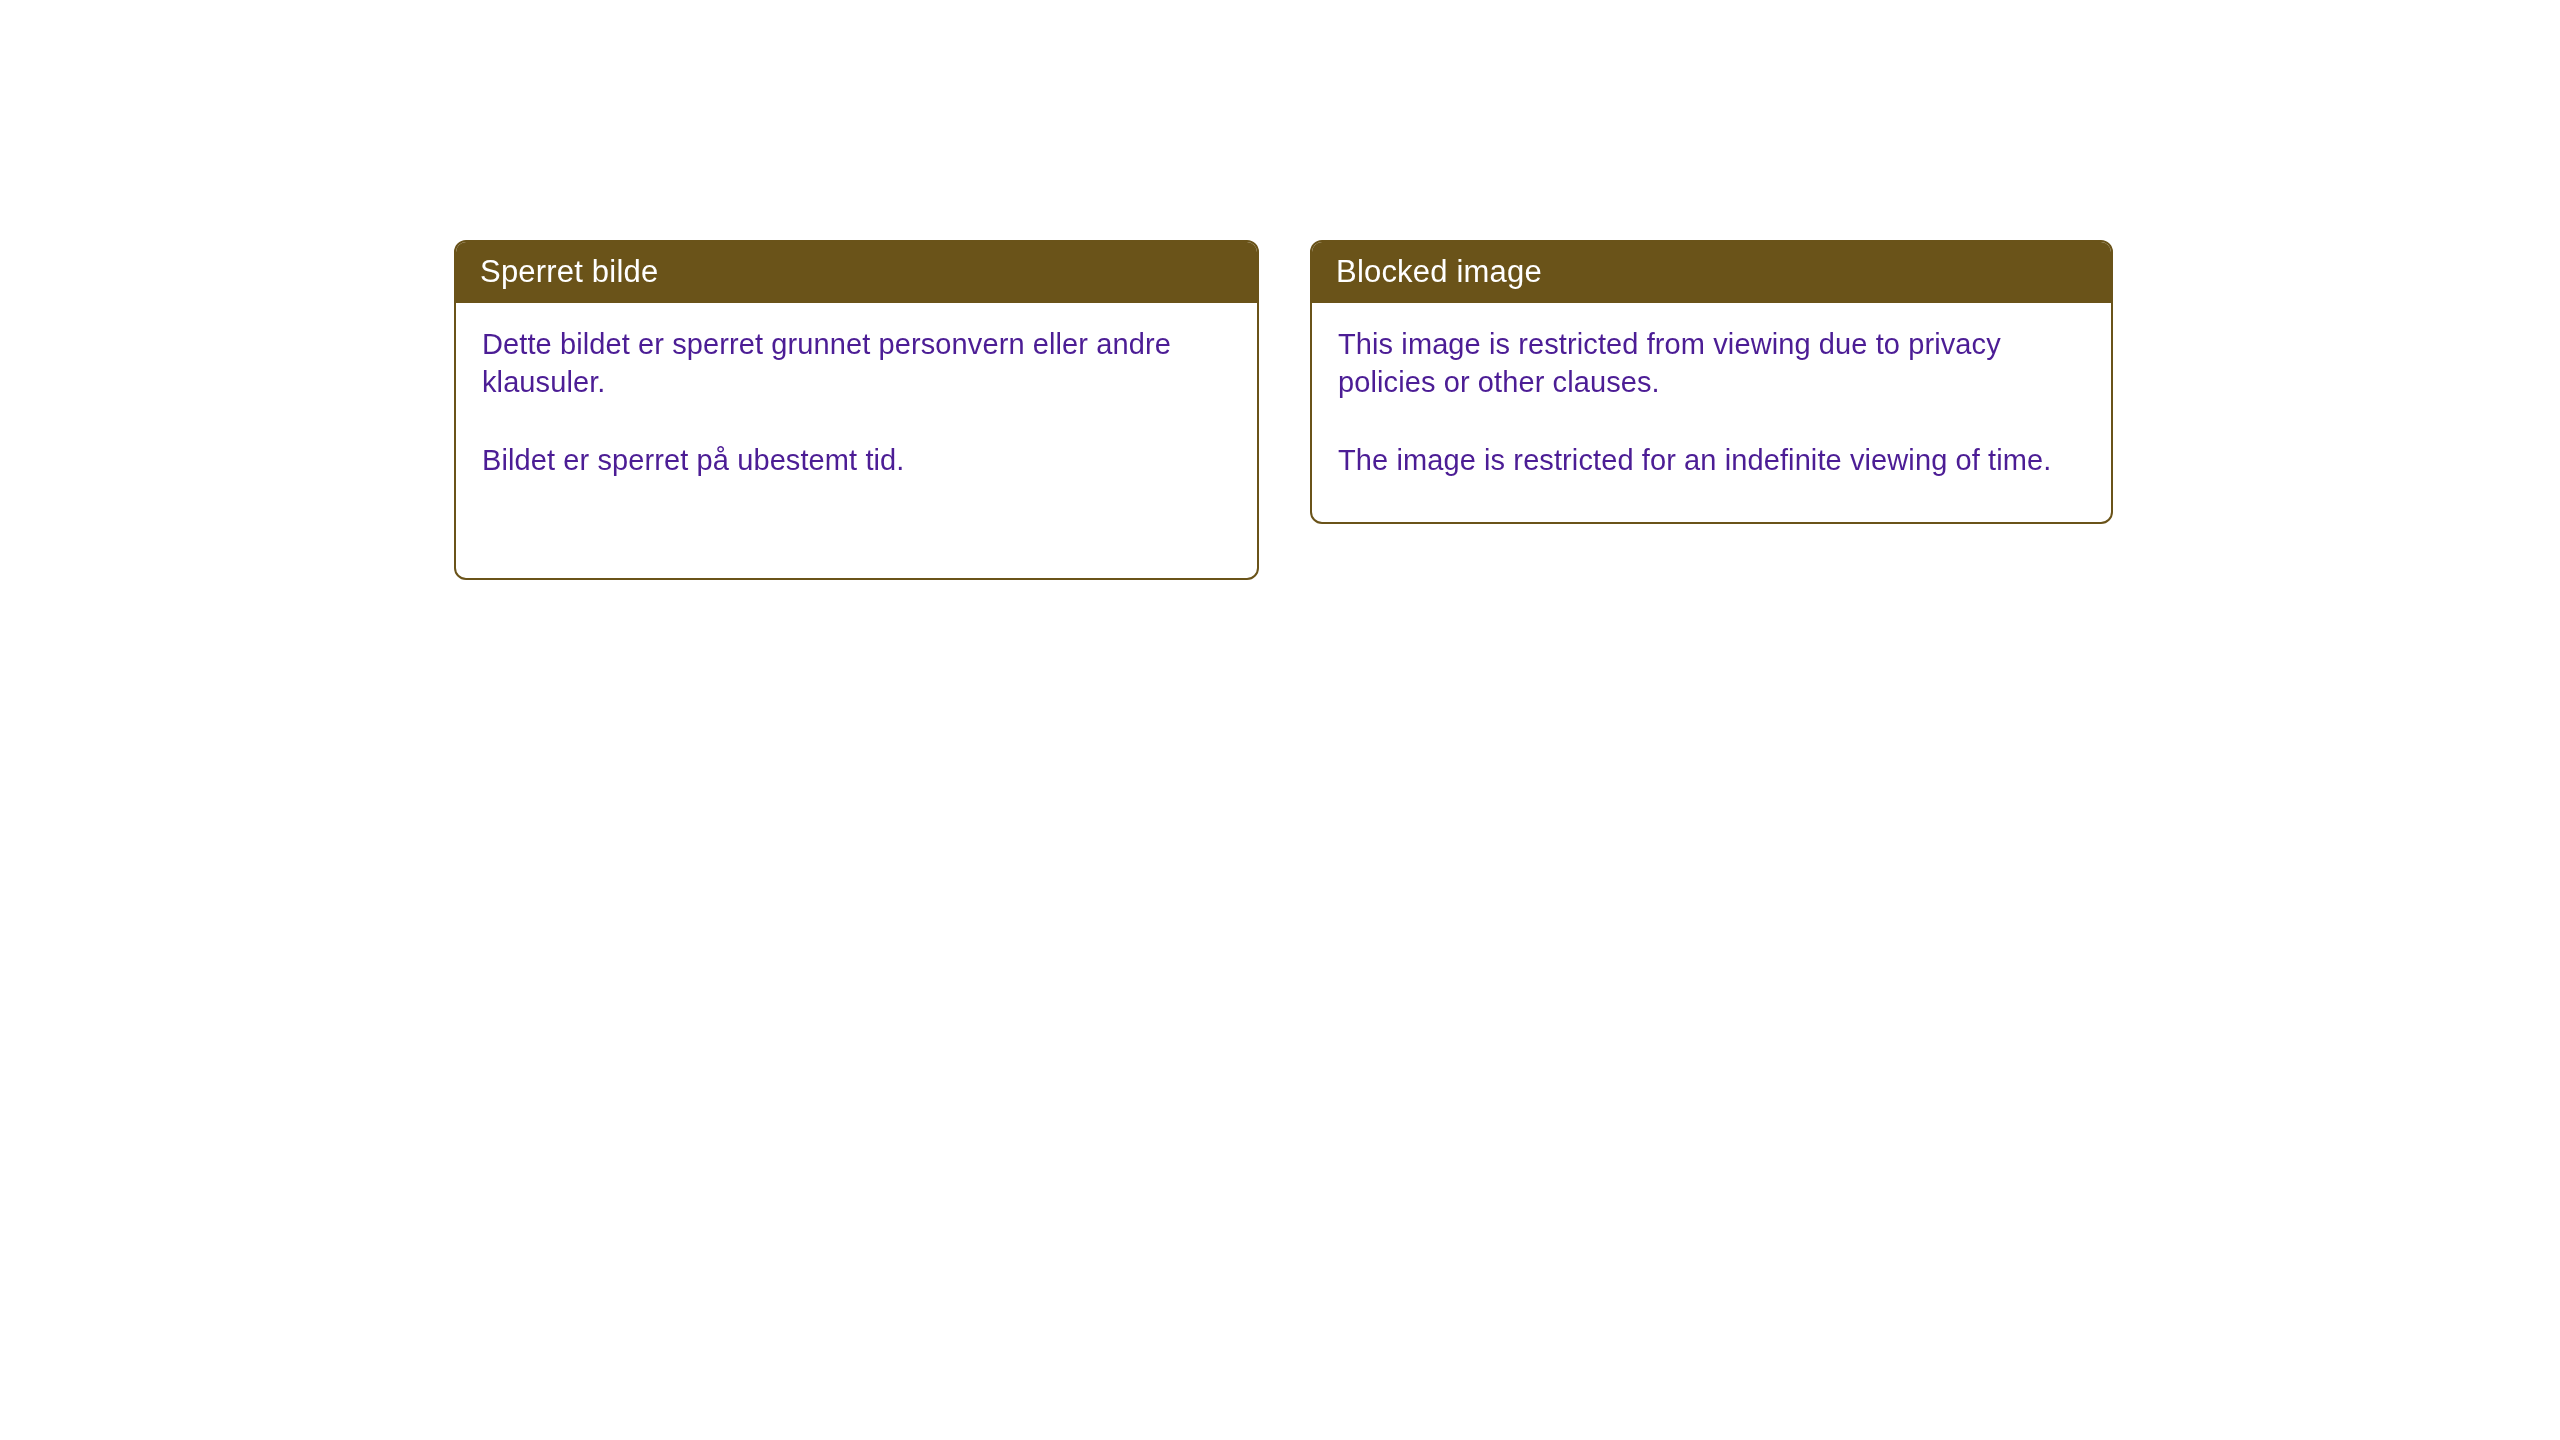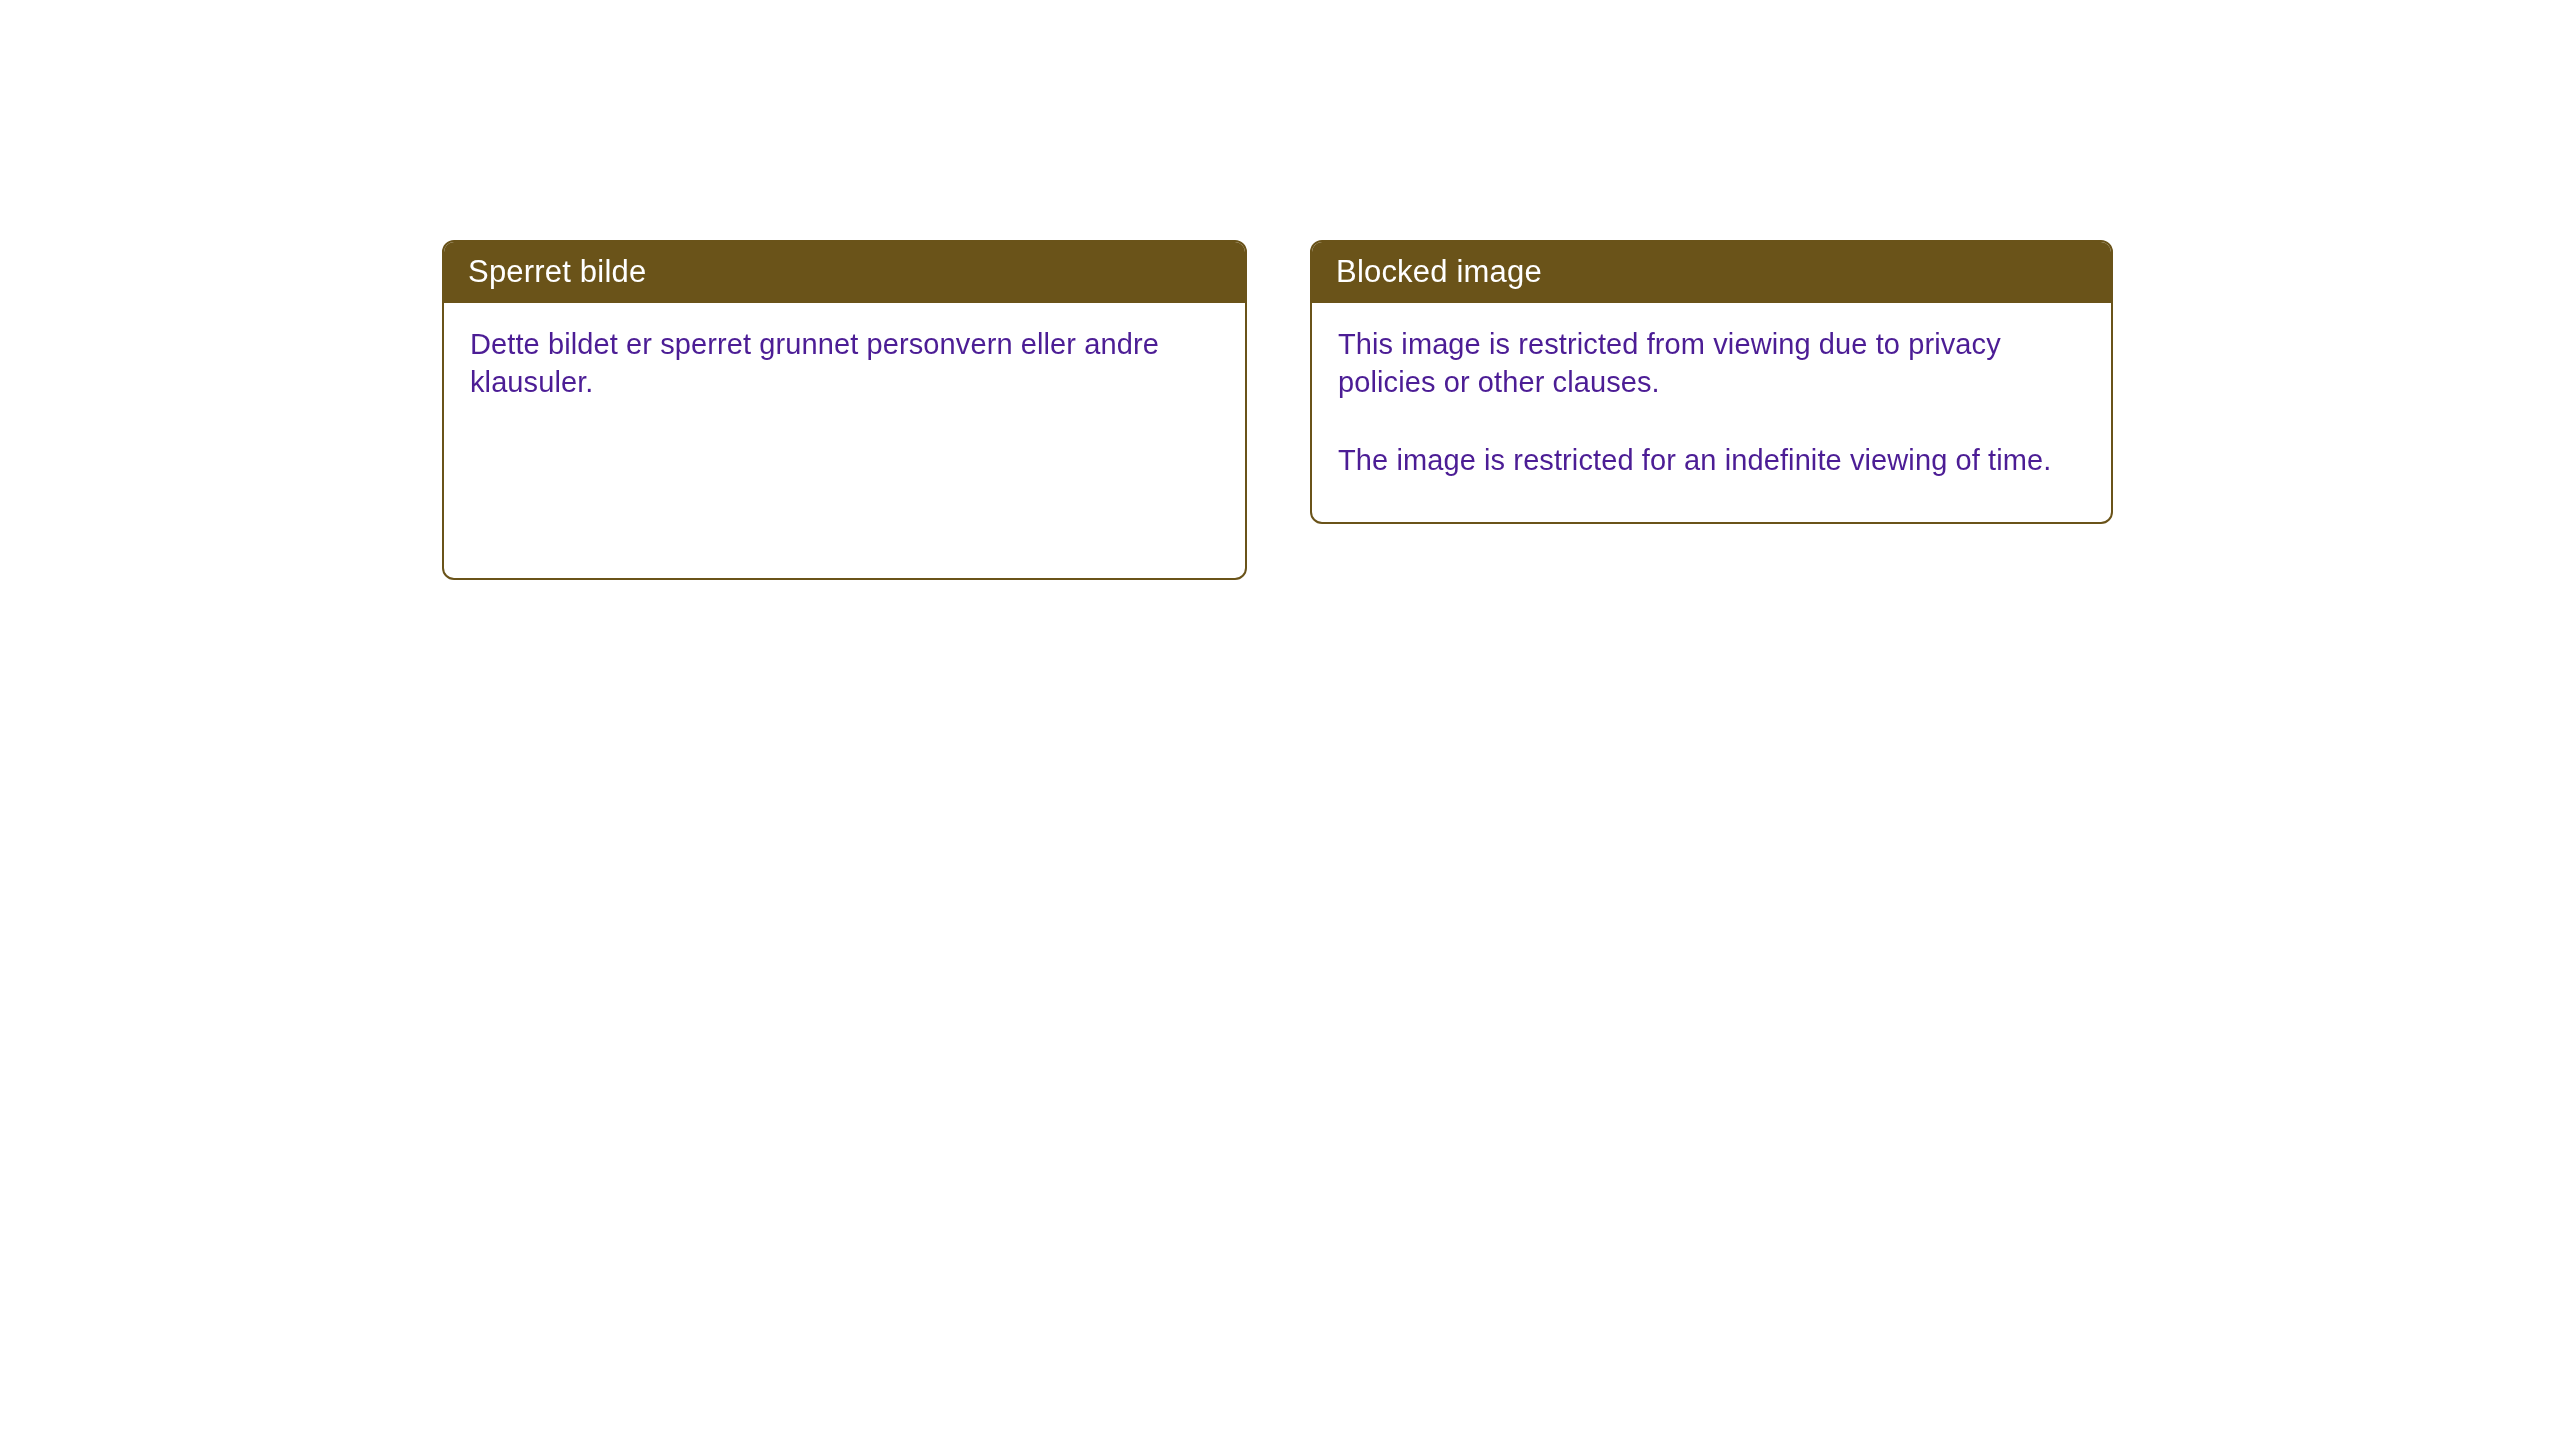--- a/index.html
+++ b/index.html
@@ -29,21 +29,21 @@
   .notice-card {
     position: absolute;
     box-sizing: border-box;
     background: #ffffff;
     border: 2px solid #6a5319;
     border-radius: 12px;
     overflow: hidden;
   }
 
   .notice-card.card-no {
-    left: 442px;
+    left: 454px;
     top: 240px;
     width: 805px;
     height: 340px;
   }
 
   .notice-card.card-en {
     left: 1310px;
     top: 240px;
     width: 803px;
     height: 284px;
@@ -100,20 +100,21 @@
 <body>
 
 <div class="stage">
 
   <div class="notice-card card-no">
     <div class="notice-header">
       <span class="notice-title">Sperret bilde</span>
     </div>
     <div class="notice-body">
       <p class="notice-paragraph">Dette bildet er sperret grunnet personvern eller andre klausuler.</p>
+      <p class="notice-paragraph">Bildet er sperret på ubestemt tid.</p>
     </div>
   </div>
 
   <div class="notice-card card-en">
     <div class="notice-header">
       <span class="notice-title">Blocked image</span>
     </div>
     <div class="notice-body">
       <p class="notice-paragraph">This image is restricted from viewing due to privacy policies or other clauses.</p>
       <p class="notice-paragraph">The image is restricted for an indefinite viewing of time.</p>

